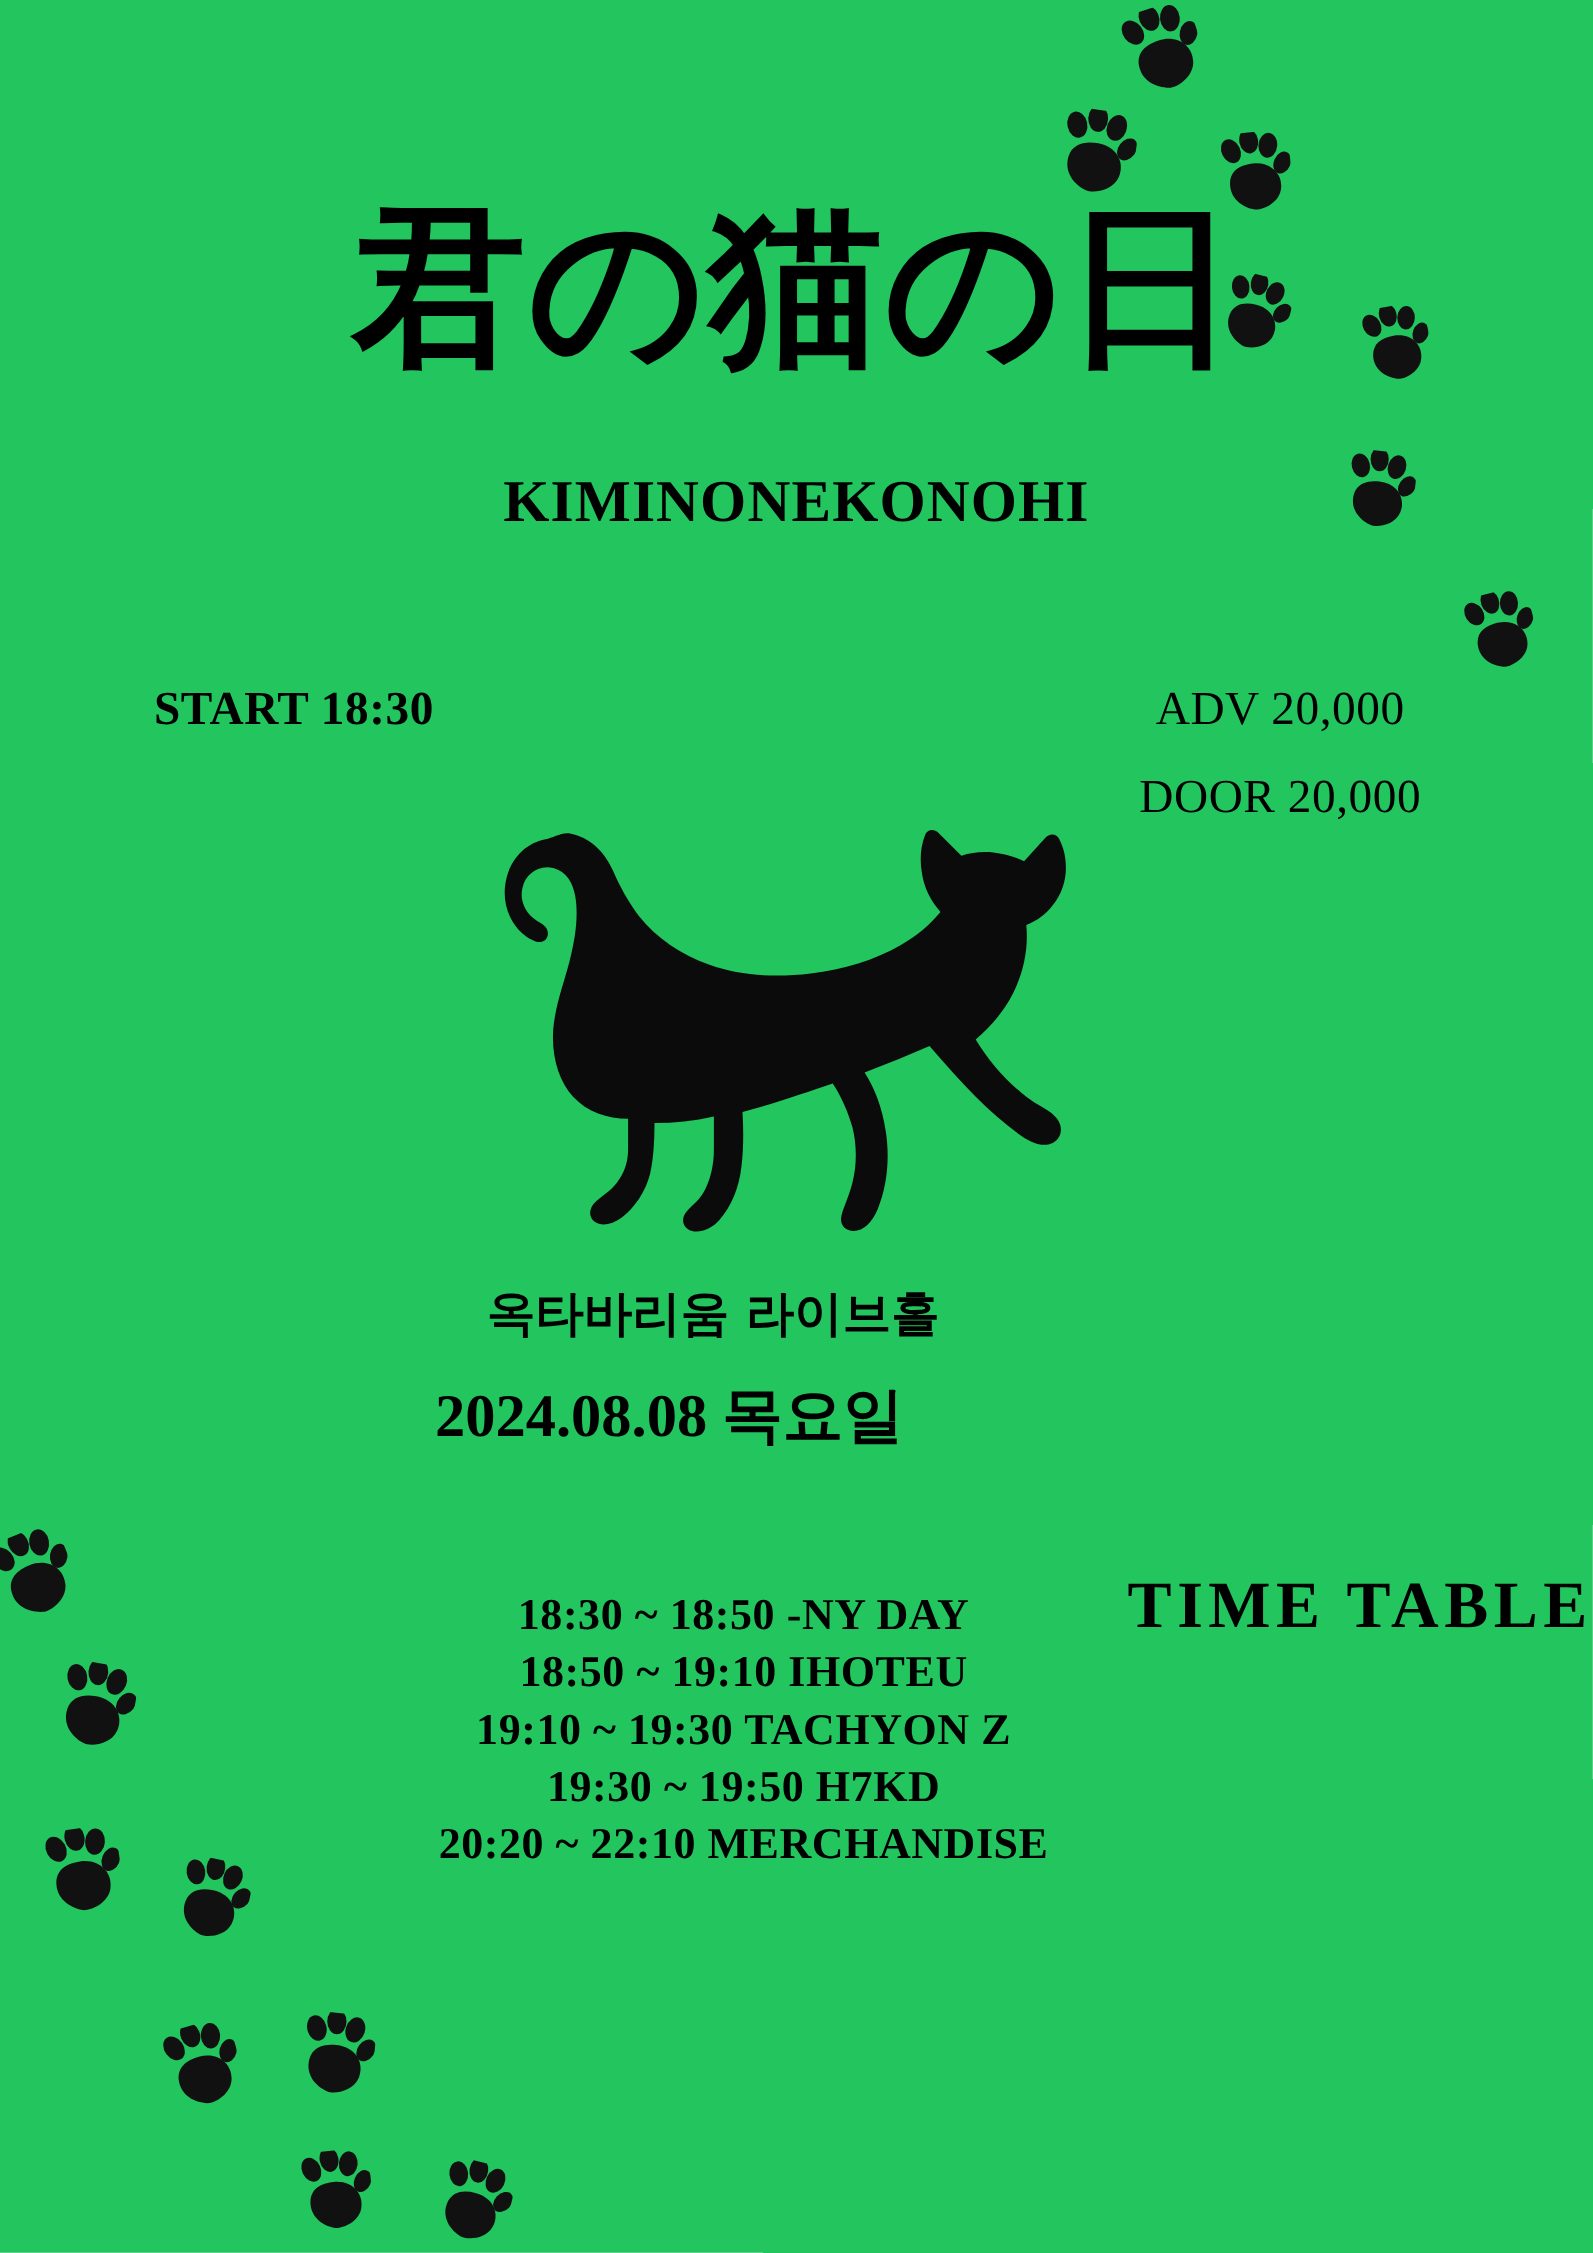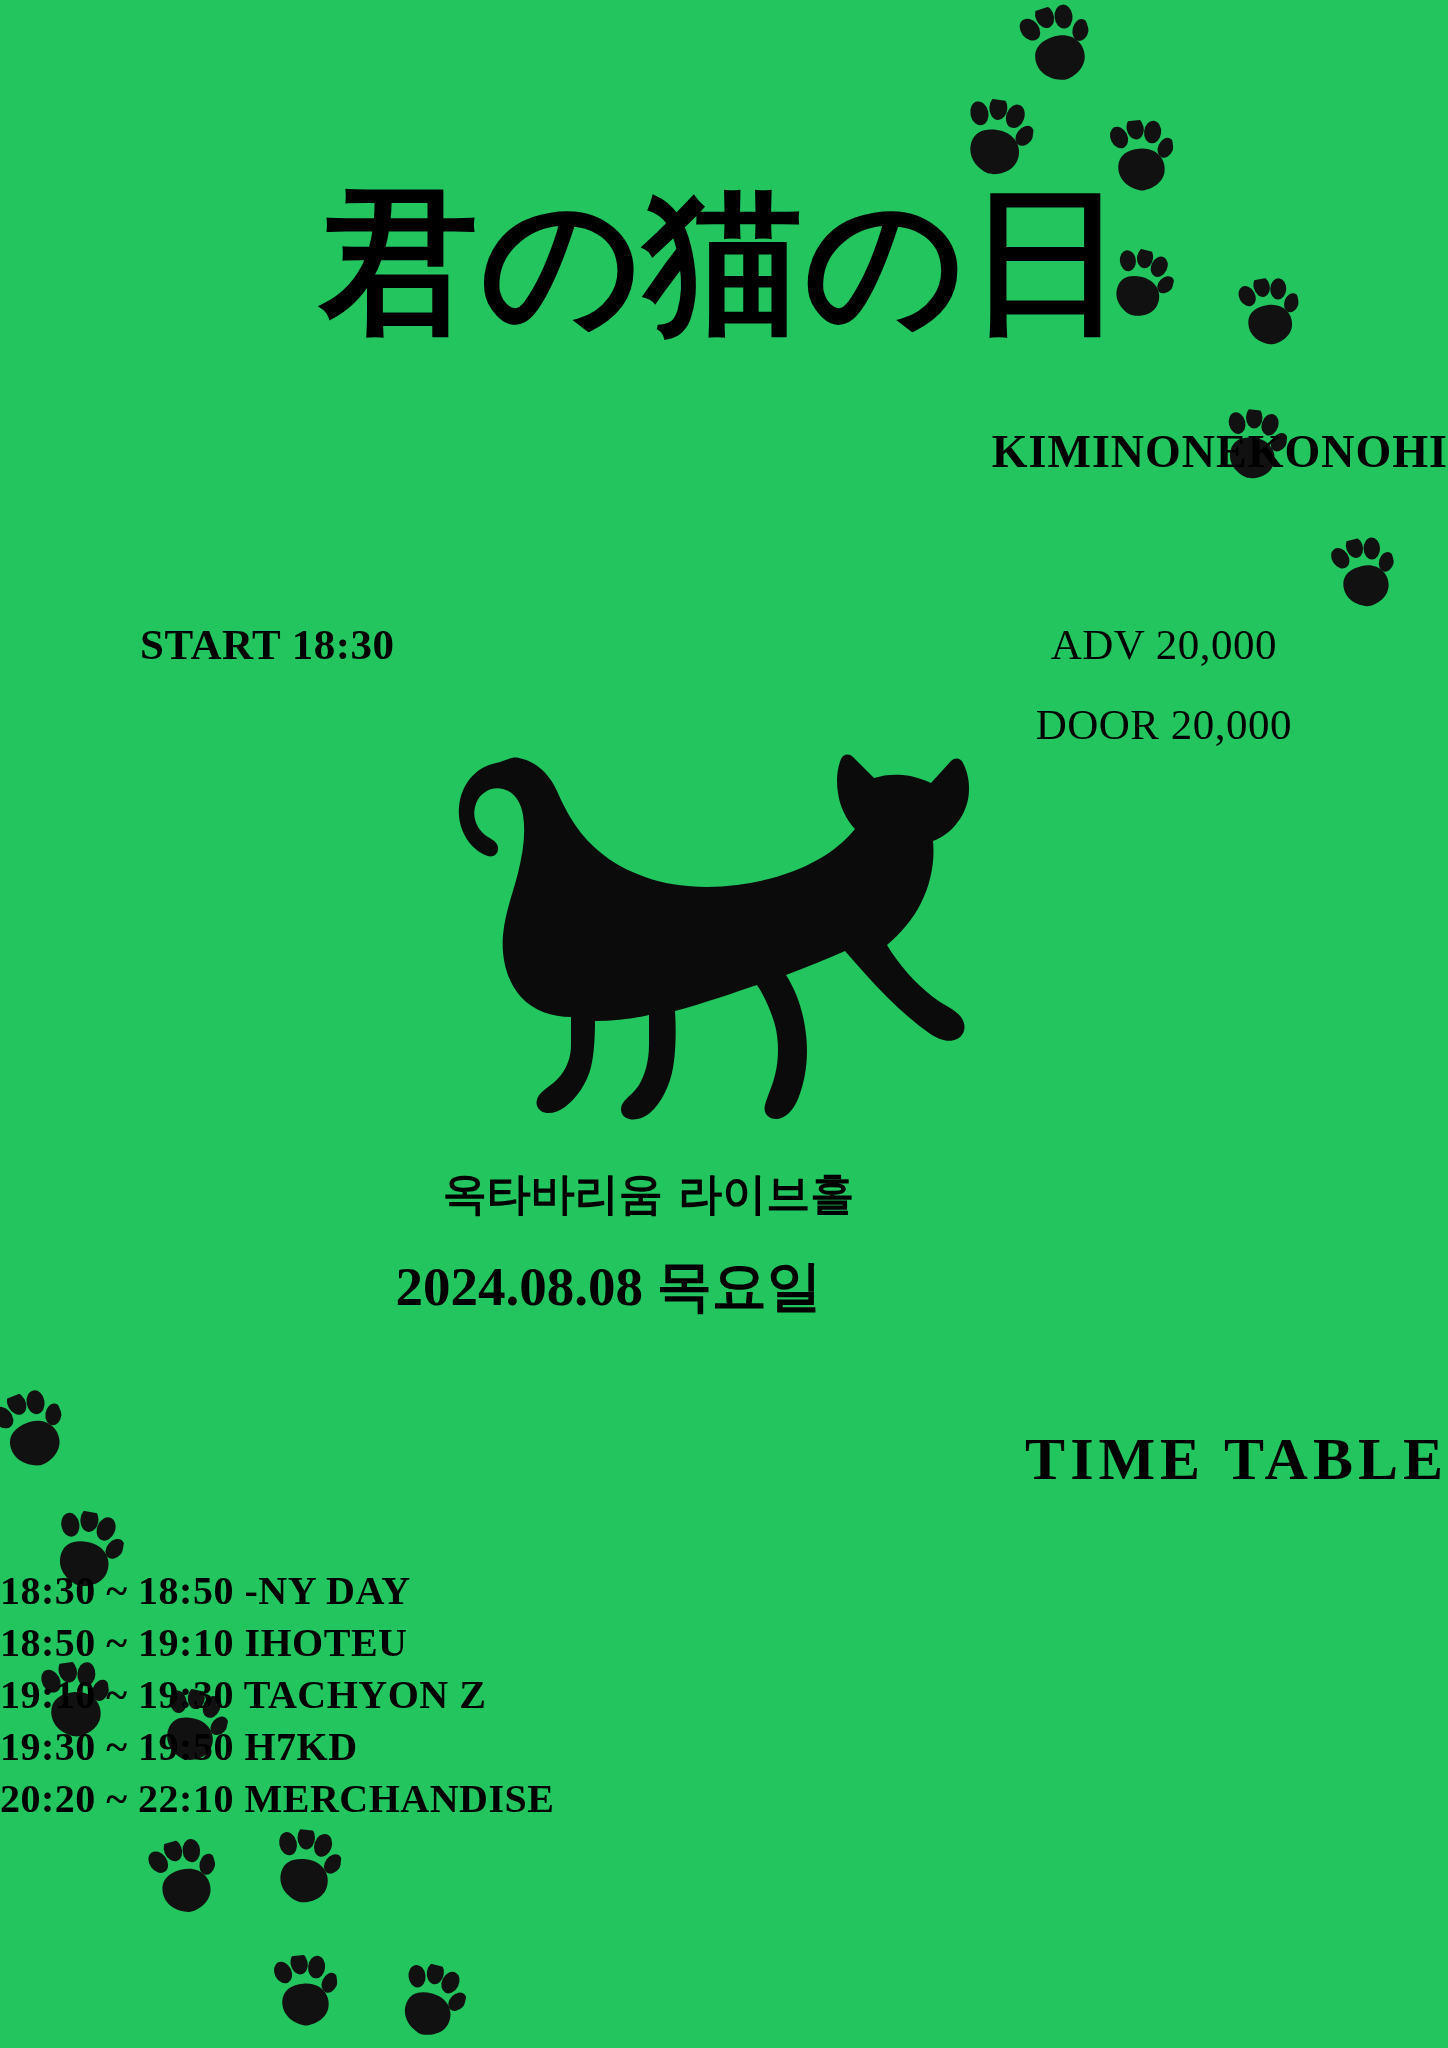--- a/index.html
+++ b/index.html
@@ -33,24 +33,24 @@
     line-height: 1.0;
     letter-spacing: 2px;
     color: #000;
     white-space: nowrap;
   }
   .title-romaji {
     position: absolute;
     top: 425px;
     left: 0;
     width: 1448px;
-    text-align: right;
-    font-family: "Liberation Serif", serif;
-    font-weight: 700;
-    font-size: 46px;
+    text-align: center;
+    font-family: "Liberation Serif", serif;
+    font-weight: 700;
+    font-size: 54px;
     letter-spacing: 1px;
     color: #000;
     white-space: nowrap;
   }
 
   
   .info-left {
     position: absolute;
     left: 140px;
     top: 605px;
@@ -116,23 +116,24 @@
     width: 1448px;
     text-align: right;
     font-family: "Liberation Serif", serif;
     font-weight: 700;
     font-size: 60px;
     letter-spacing: 5px;
     color: #000;
   }
   .tt-list {
     position: absolute;
-    top: 1565px;
+    top: 1442px;
     left: 0;
     width: 1352px;
+    text-align: center;
     color: #000;
   }
   .tt-row {
     font-family: "Liberation Serif", serif;
     font-weight: 700;
     font-size: 40px;
     line-height: 52px;
     letter-spacing: 0.5px;
     white-space: nowrap;
   }

